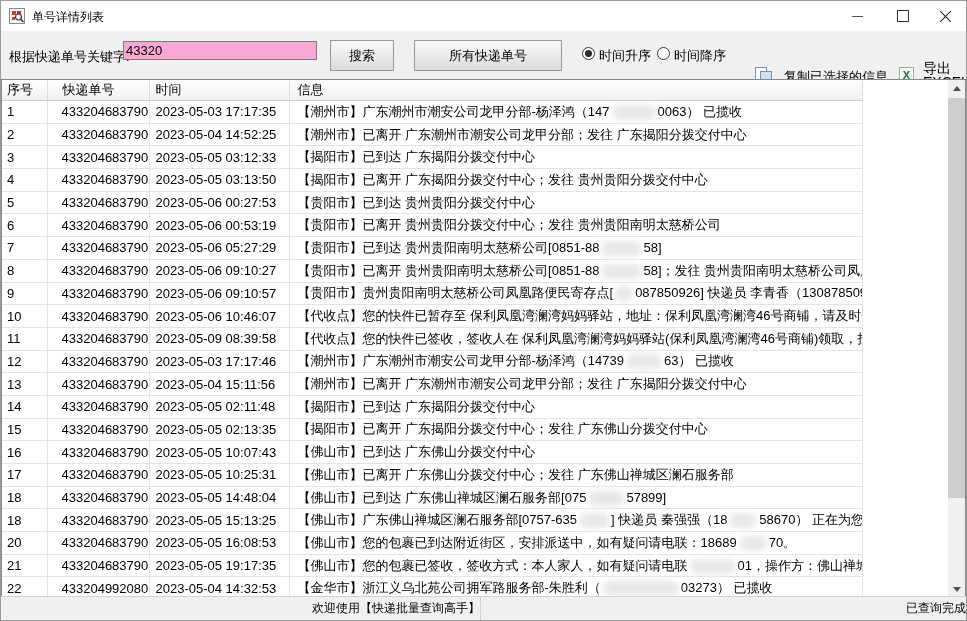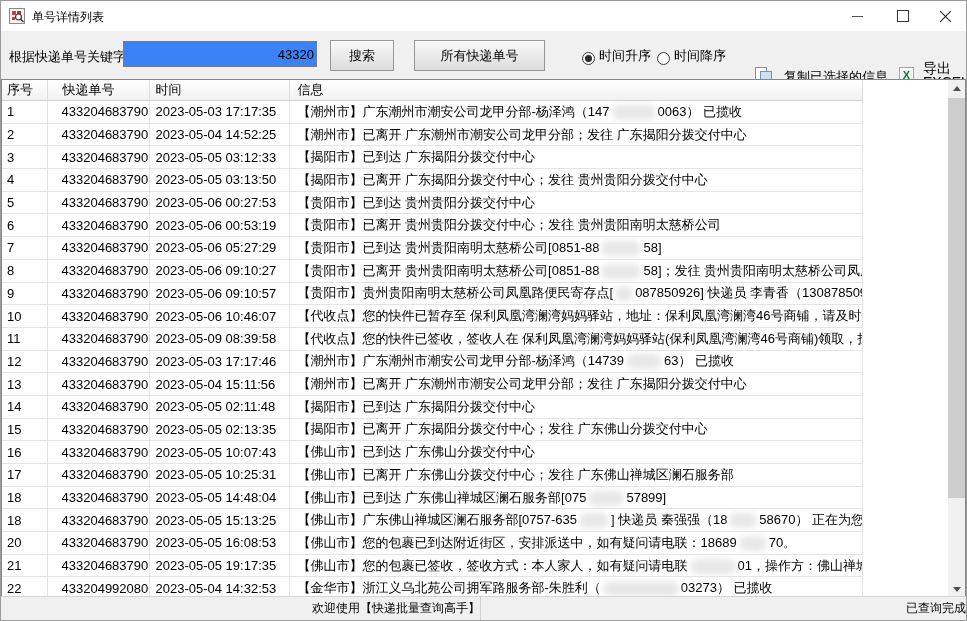--- a/index.html
+++ b/index.html
@@ -17,25 +17,25 @@
   .glyph-min{display:block;width:11px;height:1px;background:#555;}
   .glyph-max{display:block;width:10px;height:10px;border:1px solid #333;background:transparent;}
   .glyph-close{position:relative;display:block;width:13px;height:13px;}
   .glyph-close::before,.glyph-close::after{content:"";position:absolute;left:-1px;top:6px;width:15px;height:1px;background:#222;}
   .glyph-close::before{transform:rotate(45deg);}
   .glyph-close::after{transform:rotate(-45deg);}
 
   
   .toolbar{position:absolute;top:30px;left:0;right:0;height:48px;background:#f0f0f0;border-bottom:1px solid #dcdcdc;}
   .kw-label{position:absolute;left:8px;top:17px;font-size:13px;color:#000;white-space:nowrap;}
-  .kw-input{position:absolute;left:122px;top:10px;width:194px;height:26px;border:1px solid #7a7a7a;text-align:right;font-size:13px;font-family:inherit;box-sizing:border-box;background:#3b82f6;outline:none;}
+  .kw-input{position:absolute;left:122px;top:10px;width:194px;height:19px;border:1px solid #7a7a7a;text-align:left;font-size:13px;font-family:inherit;box-sizing:border-box;background:#f9a8d4;outline:none;}
   .tb-btn{position:absolute;top:9px;height:31px;box-sizing:border-box;border:1px solid #979797;background:linear-gradient(#f9f9f9,#dcdcdc);font-size:13px;font-family:inherit;color:#000;padding:0;}
   .btn-search{left:329px;width:64px;}
-  .btn-all{left:413px;width:131px;}
-  .radio-group{position:absolute;top:16px;display:flex;align-items:flex-end;font-size:13px;color:#000;cursor:default;white-space:nowrap;}
+  .btn-all{left:413px;width:148px;}
+  .radio-group{position:absolute;top:16px;display:flex;align-items:flex-start;font-size:13px;color:#000;cursor:default;white-space:nowrap;}
   .rg-asc{left:581px;}
   .rg-desc{left:656px;}
   .radio{width:13px;height:13px;box-sizing:border-box;border:1px solid #383838;border-radius:50%;background:#fff;margin-right:4px;position:relative;}
   .radio.checked::after{content:"";position:absolute;left:2px;top:2px;right:2px;bottom:2px;background:#2b2b2b;border-radius:50%;}
   .icon-group{position:absolute;display:flex;align-items:center;font-size:13px;color:#000;white-space:nowrap;margin-top:22px;}
   .grp-copy{left:752px;top:13px;}
   .grp-export{left:896px;top:8px;}
   .icon-group svg{flex:0 0 auto;}
   .grp-copy .lbl{margin-left:9px;}
   .grp-export .lbl{margin-left:7px;text-align:left;font-size:14px;line-height:14px;}

